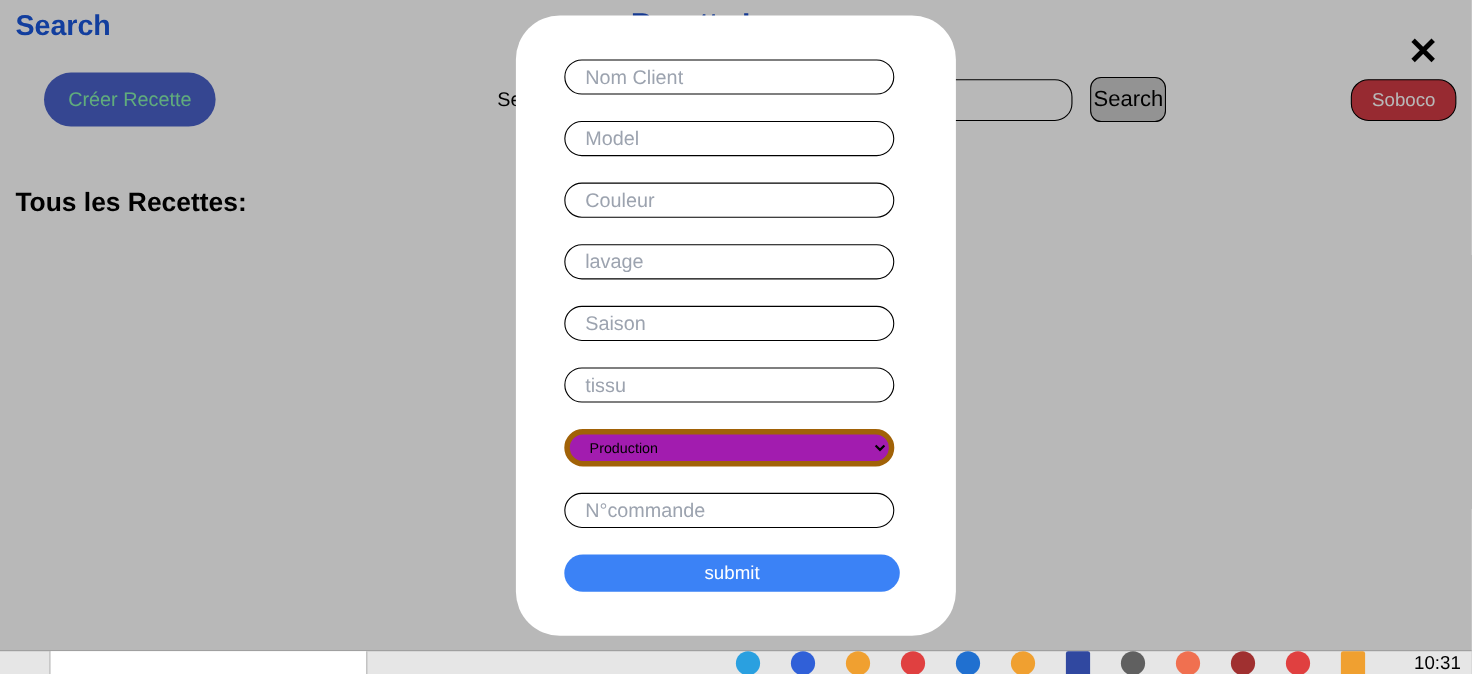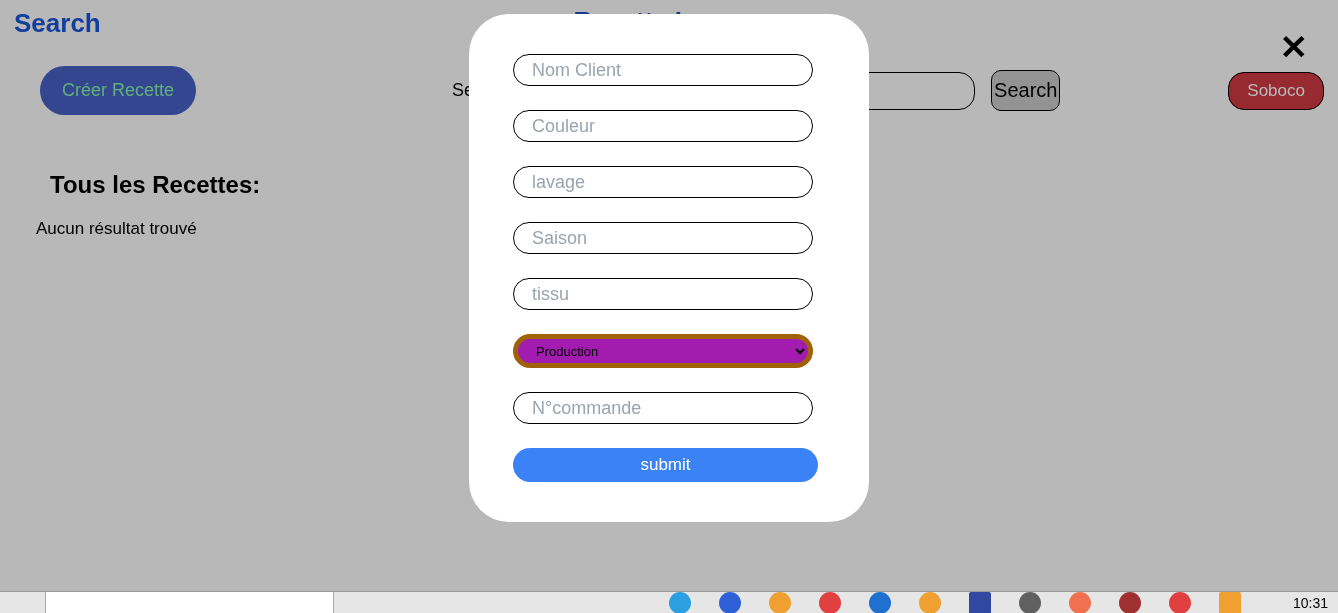--- a/index.html
+++ b/index.html
@@ -105,21 +105,20 @@
       border: 1px solid #000;
       border-radius: 16px;
       padding: 8px 18px;
       font-size: 17px;
       cursor: pointer;
       margin-left: auto;
     }
     
     .content {
       padding: 28px 14px 0;
-      margin-left: 36px;
     }
     
     .section-title {
       font-size: 24px;
       font-weight: 700;
       color: #000;
       margin-bottom: 20px;
     }
     
     .no-results {
@@ -227,21 +226,21 @@
     
     .icon-shape {
       width: 22px;
       height: 22px;
       border-radius: 50%;
       display: inline-block;
     }
     
     .clock {
       margin-left: auto;
-      font-size: 14px;
+      font-size: 17px;
       padding-right: 10px;
     }
   </style>
 </head>
 <body>
 
 <div class="header">
   <div class="brand">Search</div>
   <div class="page-title">Recette Lavage</div>
 </div>
@@ -251,27 +250,27 @@
   <div class="search-row">
     <span class="search-label">Search :</span>
     <input class="search-input" type="text" style="">
     <button class="search-btn">Search</button>
   </div>
   <button class="logout-btn">Soboco</button>
 </div>
 
 <div class="content">
   <h2 class="section-title">Tous les Recettes:</h2>
-  <div class="no-results">Aucun résultat trouvé</div>
 </div>
 
 <div class="overlay"></div>
 
 <div class="modal">
   <input class="modal-input" type="text" placeholder="Nom Client" style="">
+  <input class="modal-input" type="text" placeholder="Model" style="">
   <input class="modal-input" type="text" placeholder="Couleur" style="">
   <input class="modal-input" type="text" placeholder="lavage" style="">
   <input class="modal-input" type="text" placeholder="Saison" style="">
   <input class="modal-input" type="text" placeholder="tissu" style="">
   <select class="modal-select">
     <option>Production</option>
   </select>
   <input class="modal-input" type="text" placeholder="N°commande" style="">
   <button class="submit-btn">submit</button>
 </div>

